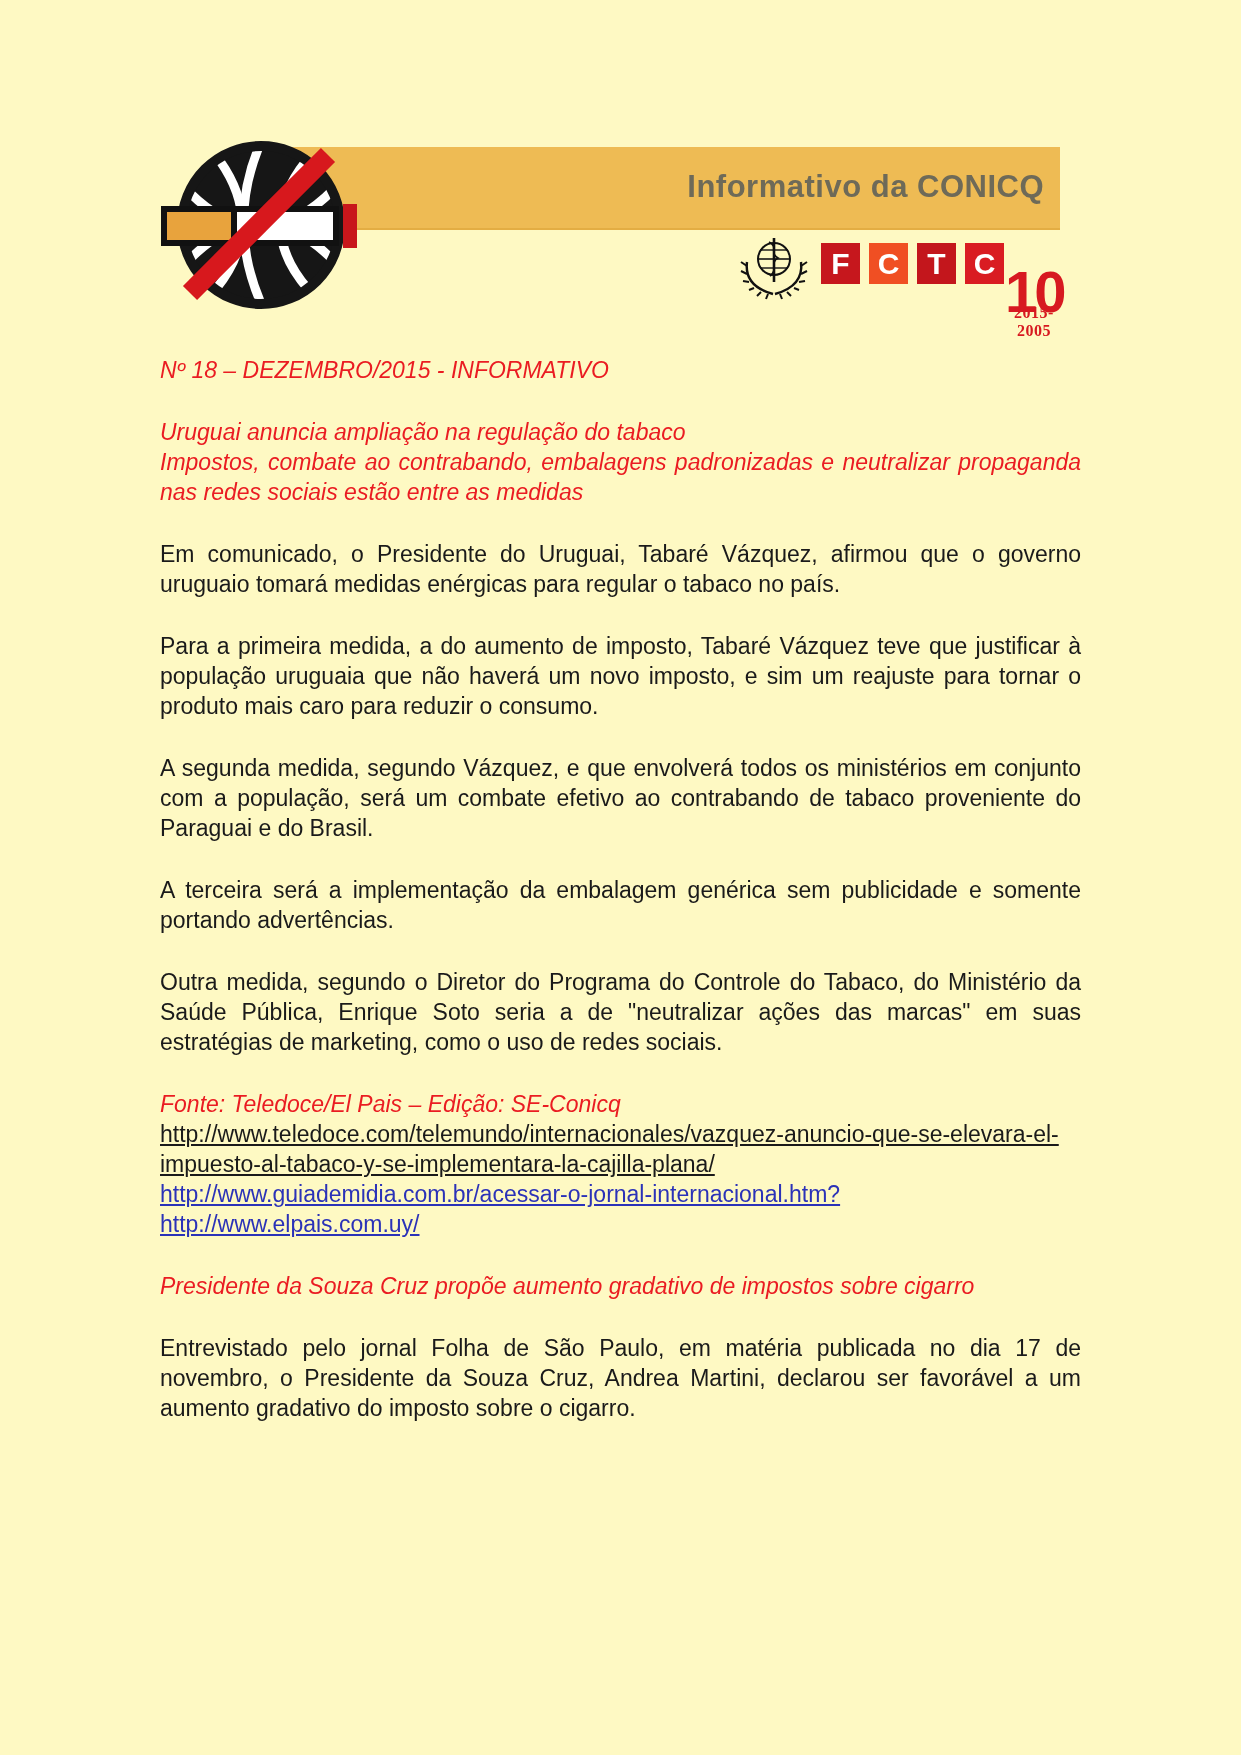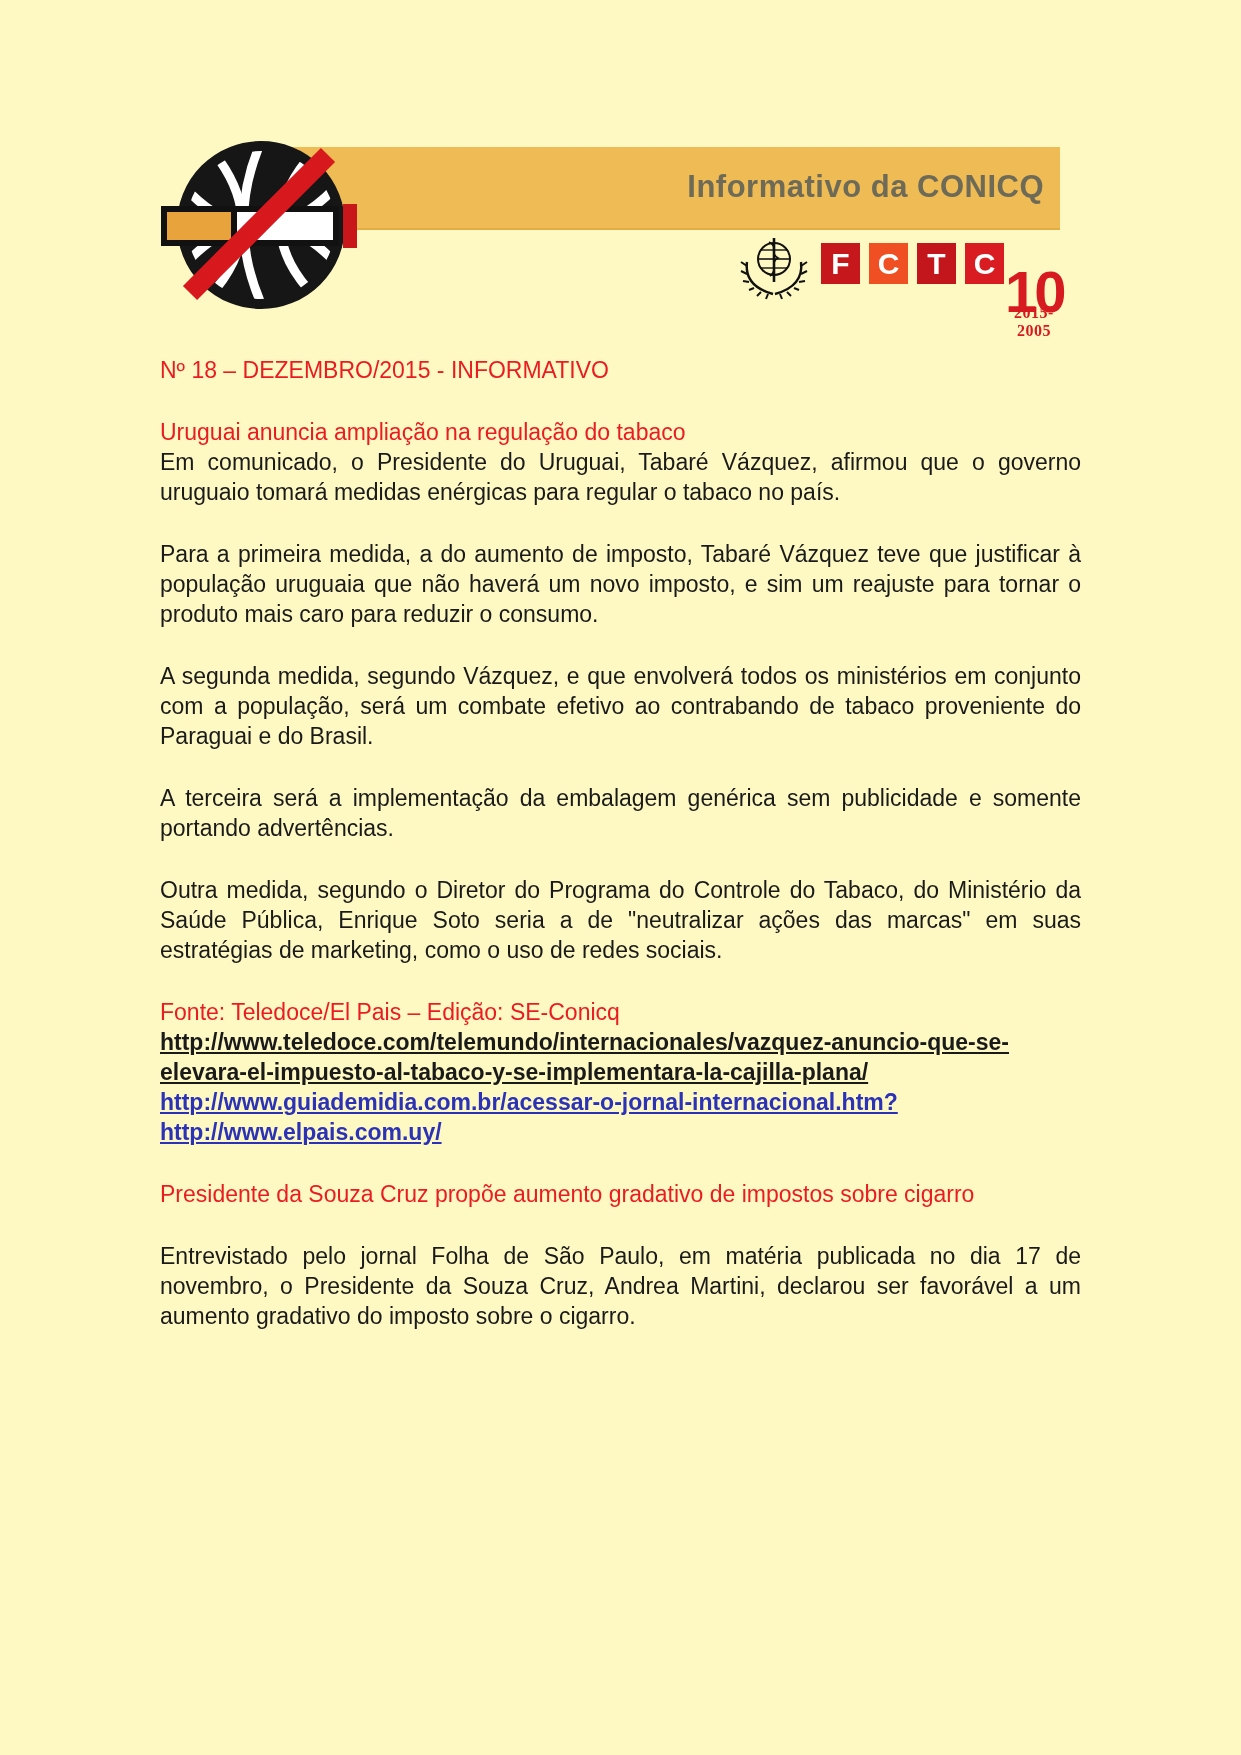--- a/index.html
+++ b/index.html
@@ -32,27 +32,27 @@
   .fctc-years {
     position:absolute; left:1008px; top:304px; width:52px; text-align:center;
     font-size:16px; font-weight:bold; color:#d71920; letter-spacing:0.5px;font-family:Liberation Serif, serif;
   }
 
   
   .content { position:absolute; left:160px; top:355px; width:921px; }
   .content p, .content h1, .content h2, .content h3 {
     margin:0 0 32px 0; font-size:23px; line-height:30px; font-weight:normal;
   }
-  .red  { color:#ea1c22; }
+  .red  { color:#ea1c22;font-style:italic; }
   .bold { font-weight:bold; }
   .just { text-align:justify; }
   .headline-tight { margin-bottom:0 !important; }
   .nowrap { white-space:nowrap; }
   .source { margin-bottom:0 !important; }
-  .links { margin:0 0 32px 0; font-size:23px; line-height:30px; overflow-wrap:break-word;font-weight:bold; }
+  .links { margin:0 0 32px 0; font-size:23px; line-height:30px; overflow-wrap:break-word; }
   .links a { display:block; text-decoration:underline; }
   a.link-dark { color:#1a1a1a; }
   a.link-blue { color:#2b32b8; }
 </style>
 </head>
 <body>
 
 <div class="page">
 
   <div class="hdr">
@@ -113,20 +113,21 @@
     </div>
     <span class="fctc-ten">10</span>
     <span class="fctc-years">2015-2005</span>
   </div>
 
   <div class="content">
     <h1 class="red bold">Nº 18 – DEZEMBRO/2015 - INFORMATIVO</h1>
 
     <div>
       <h3 class="red bold headline-tight">Uruguai anuncia ampliação na regulação do tabaco</h3>
+      <p class="red just">Impostos, combate ao contrabando, embalagens padronizadas e neutralizar propaganda nas redes sociais estão entre as medidas</p>
 
       <p class="just">Em comunicado, o Presidente do Uruguai, Tabaré Vázquez, afirmou que o governo uruguaio tomará medidas enérgicas para regular o tabaco no país.</p>
       <p class="just">Para a primeira medida, a do aumento de imposto, Tabaré Vázquez teve que justificar à população uruguaia que não haverá um novo imposto, e sim um reajuste para tornar o produto mais caro para reduzir o consumo.</p>
       <p class="just">A segunda medida, segundo Vázquez, e que envolverá todos os ministérios em conjunto com a população, será um combate efetivo ao contrabando de tabaco proveniente do Paraguai e do Brasil.</p>
       <p class="just">A terceira será a implementação da embalagem genérica sem publicidade e somente portando advertências.</p>
       <p class="just">Outra medida, segundo o Diretor do Programa do Controle do Tabaco, do Ministério da Saúde Pública, Enrique Soto seria a de "neutralizar ações das marcas" em suas estratégias de marketing, como o uso de redes sociais.</p>
 
       <p class="red source">Fonte: Teledoce/El Pais – Edição: SE-Conicq</p>
       <div class="links">
         <a class="link-dark" href="#">http://www.teledoce.com/telemundo/internacionales/vazquez-anuncio-que-se-elevara-el-impuesto-al-tabaco-y-se-implementara-la-cajilla-plana/</a>

